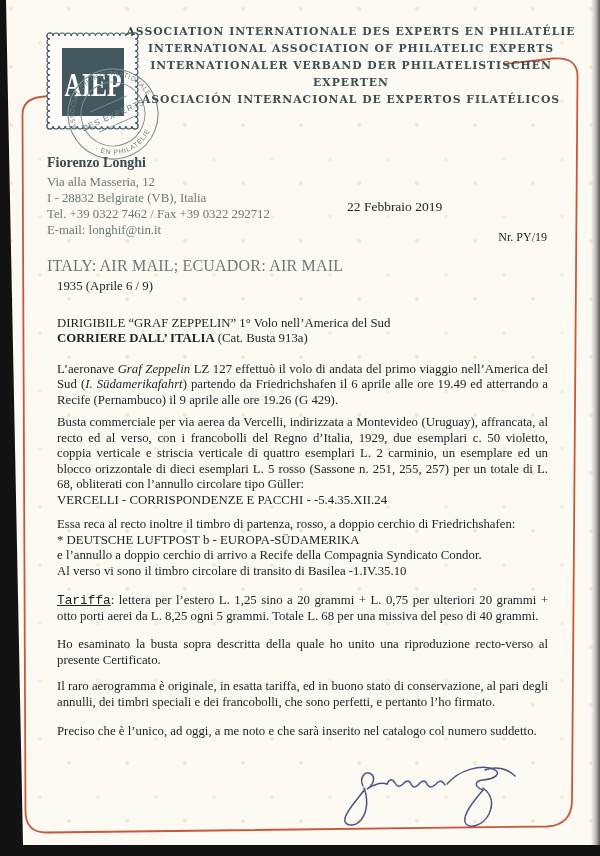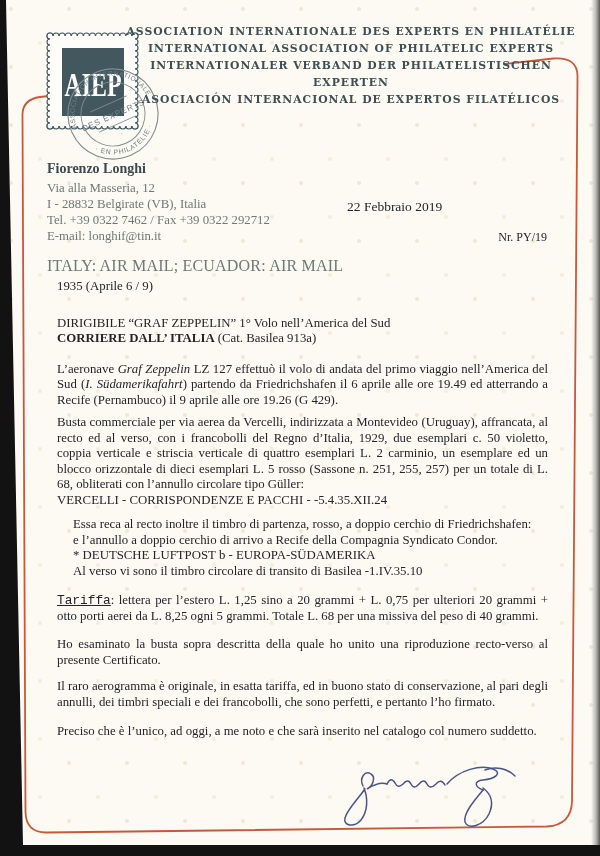--- a/index.html
+++ b/index.html
@@ -23,33 +23,33 @@
     position:absolute;right:0;top:0;width:9px;height:845px;
     background:linear-gradient(to right, rgba(90,90,90,0), rgba(130,130,130,.55) 55%, rgba(60,60,60,.85));
   }
   svg.frame{position:absolute;left:0;top:0;}
   svg.logo{position:absolute;left:38px;top:26px;}
   .assoc{
     position:absolute;left:112px;top:23px;width:478px;text-align:center;
     font-family:"DejaVu Serif",serif;font-weight:700;
     font-size:10.8px;line-height:17px;letter-spacing:1px;color:var(--header-teal);
   }
-  .contact{position:absolute;left:47px;top:161px;color:var(--muted);font-size:12.8px;line-height:16px;}
+  .contact{position:absolute;left:47px;top:155px;color:var(--muted);font-size:12.8px;line-height:16px;}
   .contact .name{font-weight:700;font-size:14px;color:#3b4a4f;margin-bottom:3px;}
   .meta-date{position:absolute;top:199px;left:347px;width:200px;font-size:13.5px;color:var(--text);}
   .meta-number{position:absolute;top:230px;left:347px;width:200px;text-align:right;font-size:12px;color:var(--text);}
   .category{position:absolute;left:47px;top:257px;font-size:16px;color:var(--muted);letter-spacing:.2px;}
   .bodytext{position:absolute;left:57px;top:279px;width:491px;font-size:12.8px;line-height:15.5px;color:var(--text);}
   .bodytext .jp{text-align:justify;}
   .p-year{margin-bottom:21px;}
   .p-title{margin-bottom:15px;}
   .p-title b{font-weight:700;}
   .p1{margin-bottom:7px;}
   .p2wrap{margin-bottom:9px;}
-  .p3wrap{margin-bottom:14px;margin-left:16px;}
+  .p3wrap{margin-bottom:14px;}
   .p-tariff{margin-bottom:13px;}
   .p5{margin-bottom:11px;}
   .p6{margin-bottom:14px;}
   .u{text-decoration:underline;font-family:Liberation Mono, monospace;}
   svg.signature{position:absolute;left:335px;top:756px;}
   i{font-style:italic;}
 </style>
 </head>
 <body>
 
@@ -166,34 +166,34 @@
 
 <div class="meta-date">22 Febbraio 2019</div>
 <div class="meta-number">Nr. PY/19</div>
 <div class="category">ITALY: AIR MAIL; ECUADOR: AIR MAIL</div>
 
 <div class="bodytext">
   <div class="p-year">1935 (Aprile 6 / 9)</div>
 
   <div class="p-title">
     <div>DIRIGIBILE “GRAF ZEPPELIN” 1° Volo nell’America del Sud</div>
-    <div><b>CORRIERE DALL’ ITALIA</b><span> (Cat. Basilea 913a)</span></div>
+    <div><b>CORRIERE DALL’ ITALIA</b><span> (Cat. Busta 913a)</span></div>
   </div>
 
   <div class="p1 jp"><span>L’aeronave </span><i>Graf Zeppelin</i><span> LZ 127 effettuò il volo di andata del primo viaggio nell’America del Sud (</span><i>I. Südamerikafahrt</i><span>) partendo da Friedrichshafen il 6 aprile alle ore 19.49 ed atterrando a Recife (Pernambuco) il 9 aprile alle ore 19.26 (G 429).</span></div>
 
   <div class="p2wrap">
     <div class="jp">Busta commerciale per via aerea da Vercelli, indirizzata a Montevideo (Uruguay), affrancata, al recto ed al verso, con i francobolli del Regno d’Italia, 1929, due esemplari c. 50 violetto, coppia verticale e striscia verticale di quattro esemplari L. 2 carminio, un esemplare ed un blocco orizzontale di dieci esemplari L. 5 rosso (Sassone n. 251, 255, 257) per un totale di L. 68, obliterati con l’annullo circolare tipo Güller:</div>
     <div>VERCELLI - CORRISPONDENZE E PACCHI - -5.4.35.XII.24</div>
   </div>
 
   <div class="p3wrap">
     <div>Essa reca al recto inoltre il timbro di partenza, rosso, a doppio cerchio di Friedrichshafen:</div>
+    <div>* DEUTSCHE LUFTPOST b - EUROPA-SÜDAMERIKA</div>
     <div>e l’annullo a doppio cerchio di arrivo a Recife della Compagnia Syndicato Condor.</div>
-    <div>* DEUTSCHE LUFTPOST b - EUROPA-SÜDAMERIKA</div>
     <div>Al verso vi sono il timbro circolare di transito di Basilea -1.IV.35.10</div>
   </div>
 
   <div class="p-tariff jp"><span class="u">Tariffa</span><span>: lettera per l’estero L. 1,25 sino a 20 grammi + L. 0,75 per ulteriori 20 grammi + otto porti aerei da L. 8,25 ogni 5 grammi. Totale L. 68 per una missiva del peso di 40 grammi.</span></div>
 
   <div class="p5 jp">Ho esaminato la busta sopra descritta della quale ho unito una riproduzione recto-verso al presente Certificato.</div>
   <div class="p6 jp">Il raro aerogramma è originale, in esatta tariffa, ed in buono stato di conservazione, al pari degli annulli, dei timbri speciali e dei francobolli, che sono perfetti, e pertanto l’ho firmato.</div>
   <div>Preciso che è l’unico, ad oggi, a me noto e che sarà inserito nel catalogo col numero suddetto.</div>
 </div>
 

